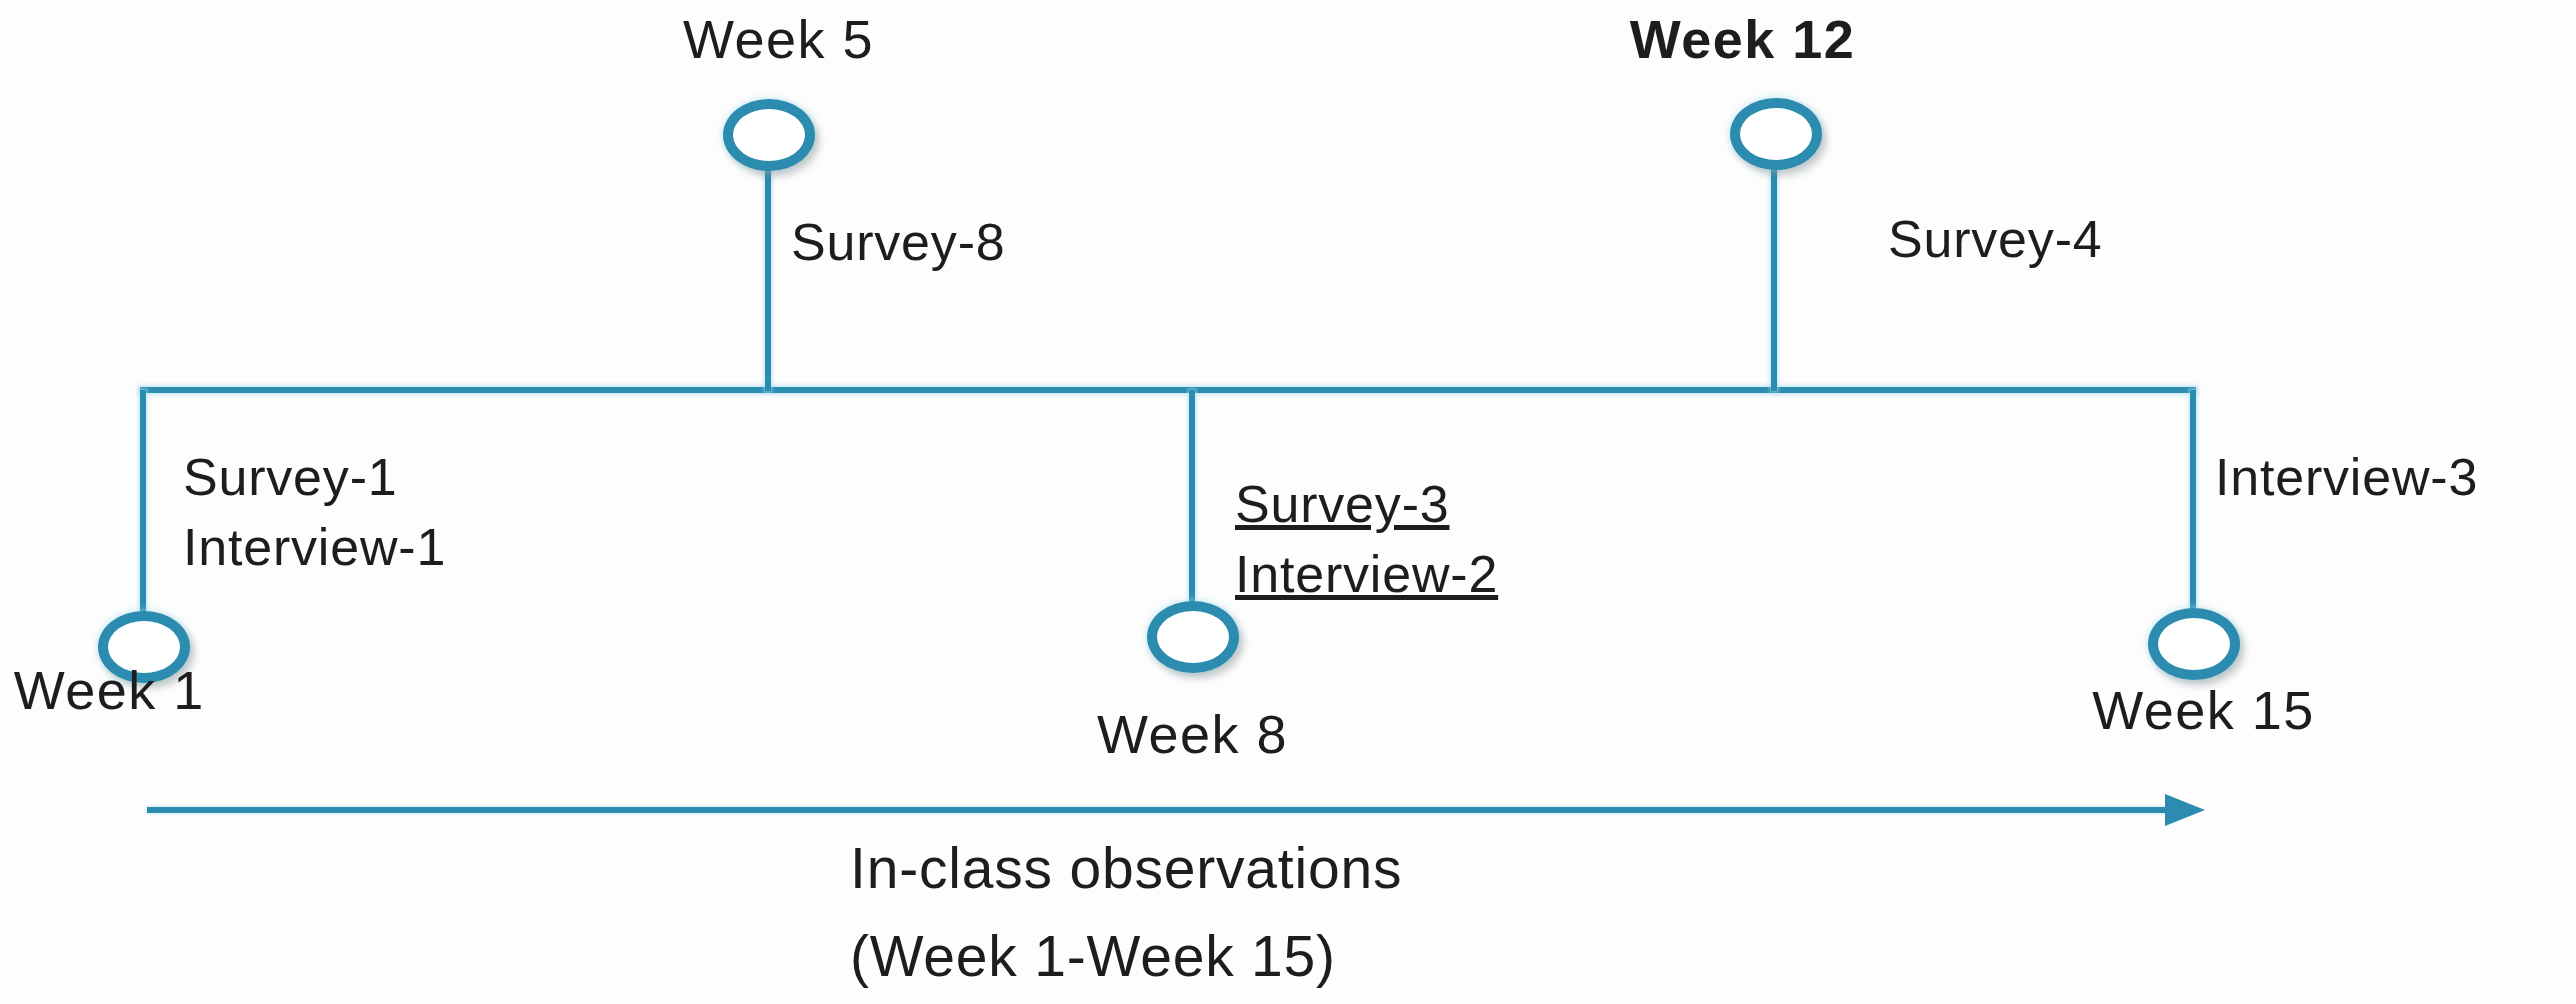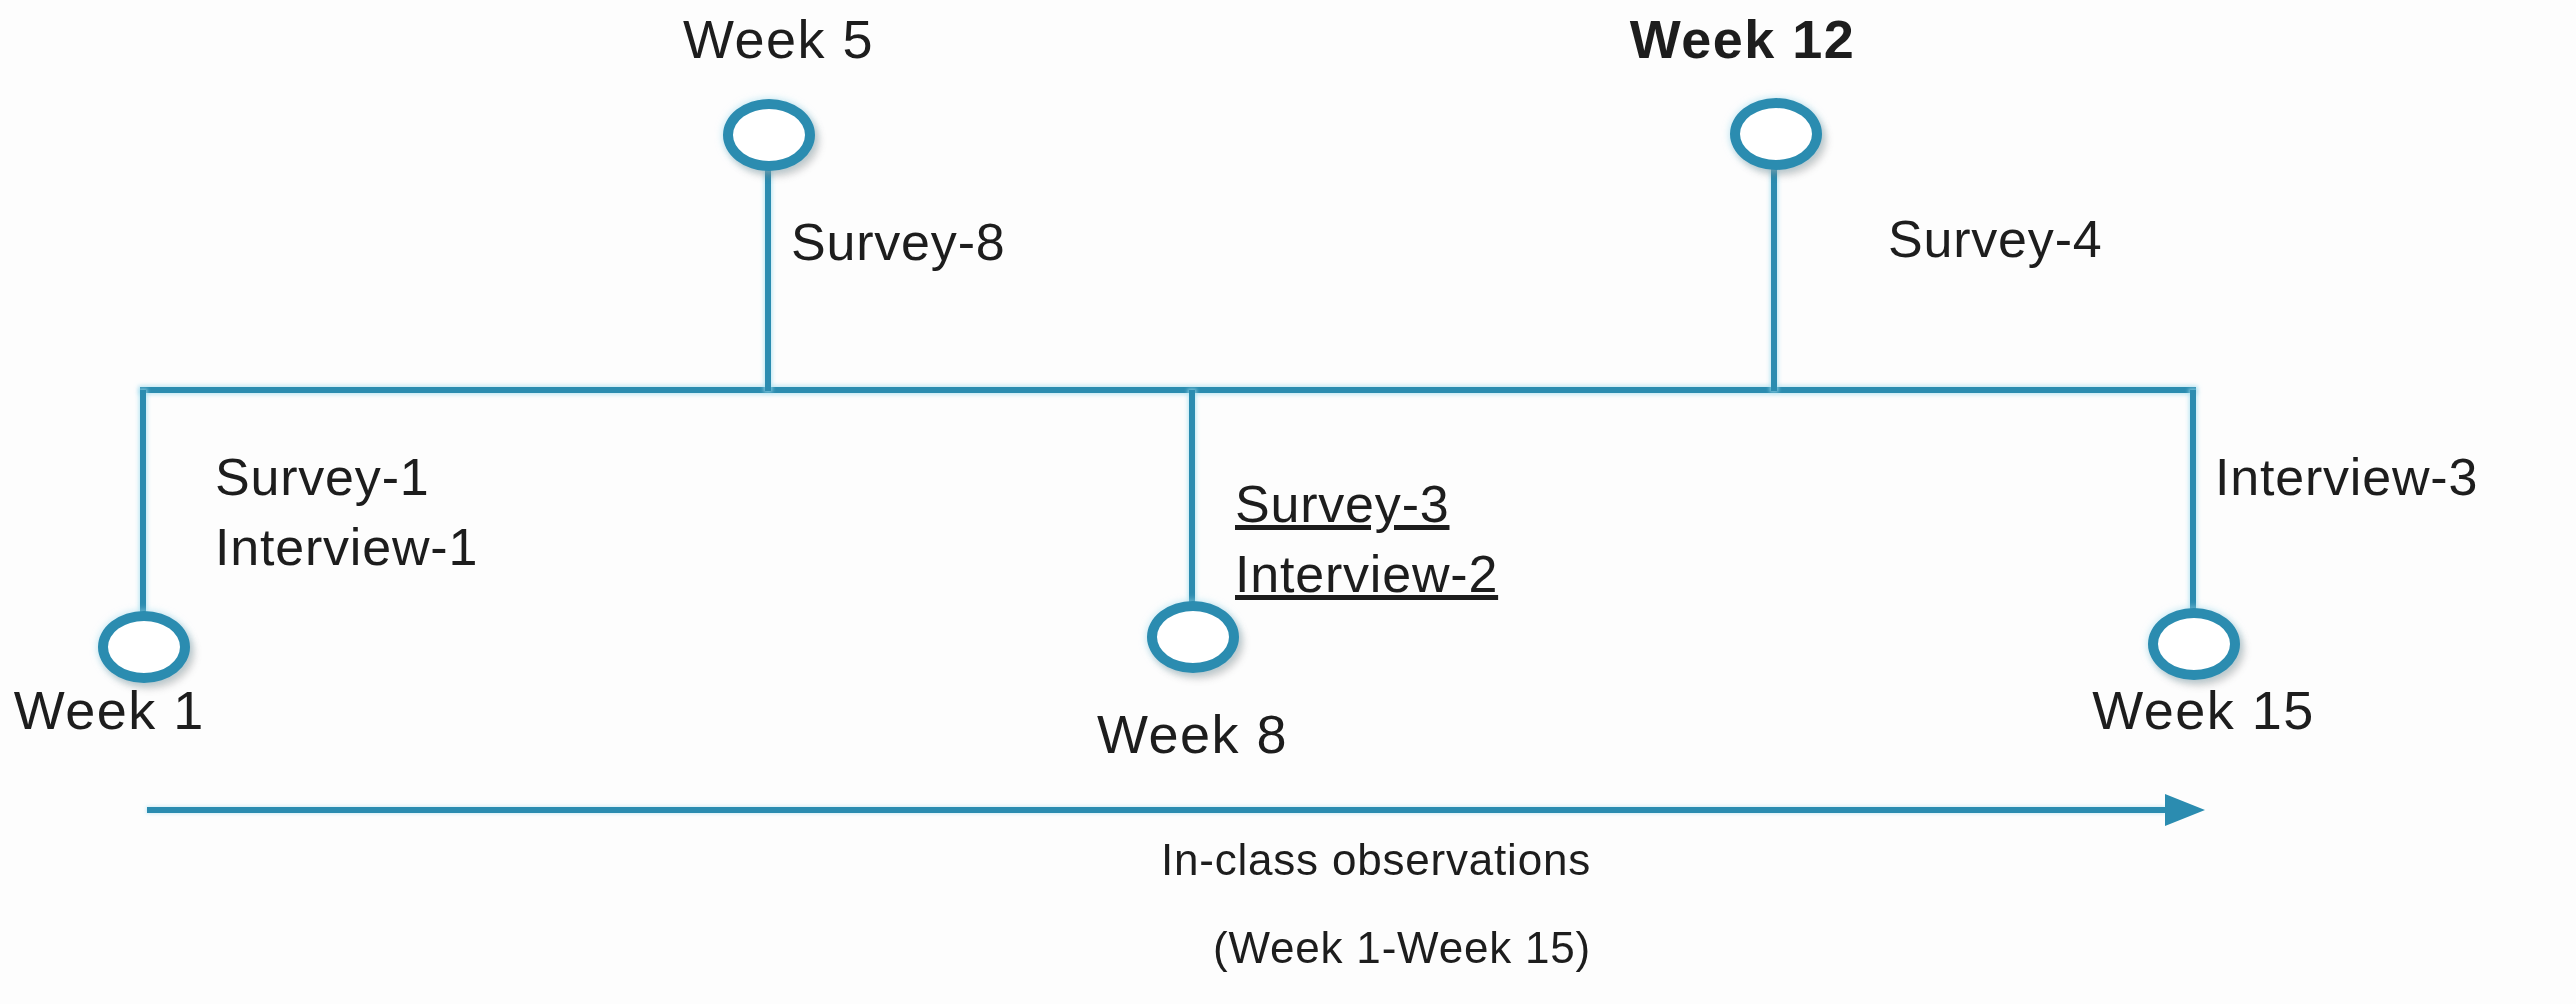--- a/index.html
+++ b/index.html
@@ -53,35 +53,35 @@
   
   .week-label {
     position: absolute;
     font-size: 54px;
     line-height: 1.0;
     letter-spacing: 1.5px;
     color: #1d1d1d;
     white-space: nowrap;
   }
   .wl-center { text-align: center; width: 351px; }
-  .wl-1  { left: 13.7px;   top: 683px; }
+  .wl-1  { left: 13.7px;   top: 663px; }
   .wl-5  { left: 603px;  top: 12.2px; }
   .wl-8  { left: 1017px; top: 683px; margin-top: 24px; }
   .wl-12 { left: 1567px; top: 12.2px; font-weight: bold; }
   .wl-15 { left: 2028px; top: 683px; }
   
   .events {
     position: absolute;
     font-size: 52px;
     line-height: 70px;
     letter-spacing: 0.8px;
     color: #1d1d1d;
     white-space: nowrap;
   }
-  .ev-1  { left: 183px;  top: 442px; margin-left: 32px; }
+  .ev-1  { left: 183px;  top: 442px; }
   .ev-5  { left: 791px; top: 207px; }
   .ev-8  { left: 1235px; top: 469px; text-decoration: underline; }
   .ev-12 { left: 1888px; top: 204px; }
   .ev-15 { left: 2215px; top: 442px; }
   
   .arrow-line {
     position: absolute;
     left: 147px; top: 807px;
     width: 2018px; height: 6.1px;
     background: #2b8cb0;
@@ -90,24 +90,24 @@
   .arrow-head {
     position: absolute;
     left: 2165px; top: 794px;
     width: 0; height: 0;
     border-top: 16px solid transparent;
     border-bottom: 16px solid transparent;
     border-left: 40px solid #2b8cb0;
   }
   .caption {
     position: absolute;
-    left: 829px;
+    left: 850px;
     width: 762px;
-    text-align: right;
-    font-size: 44px;
+    text-align: left;
+    font-size: 57px;
     line-height: 1.3;
     letter-spacing: 0.8px;
     color: #1d1d1d;
     white-space: nowrap;
   }
   .cap-1 { top: 831px; }
   .cap-2 { top: 919px; }
 </style>
 </head>
 <body>

